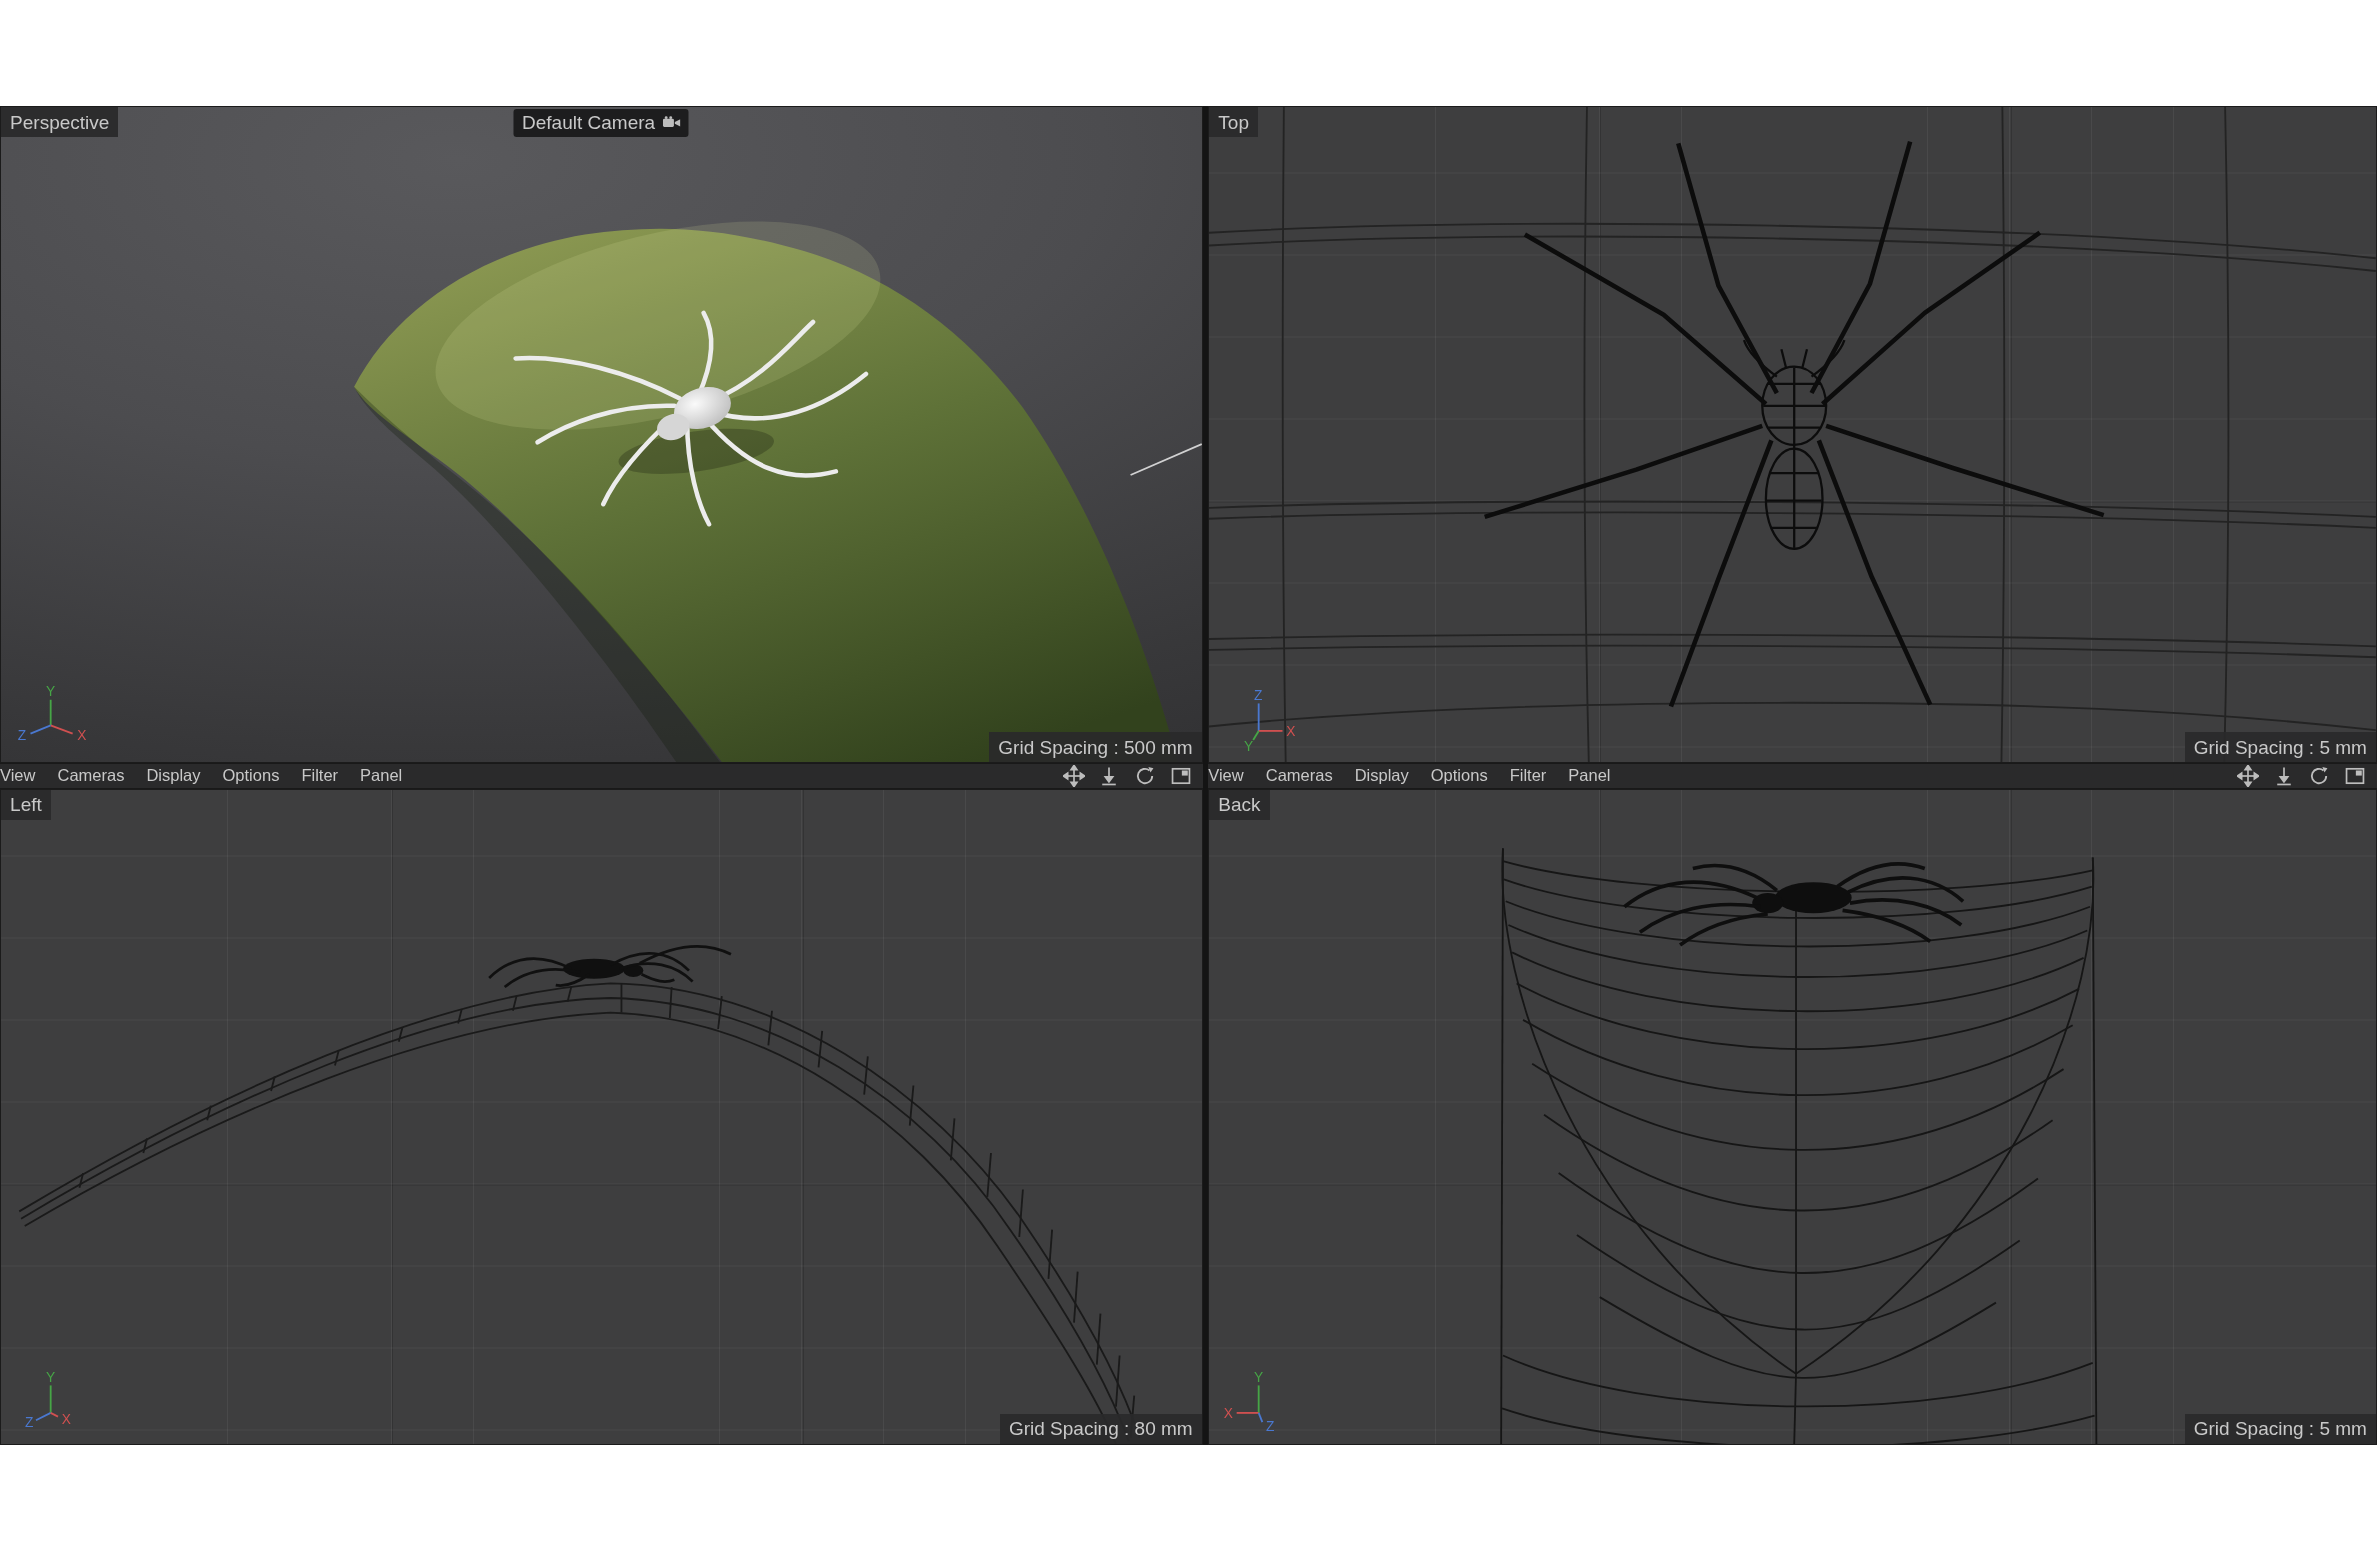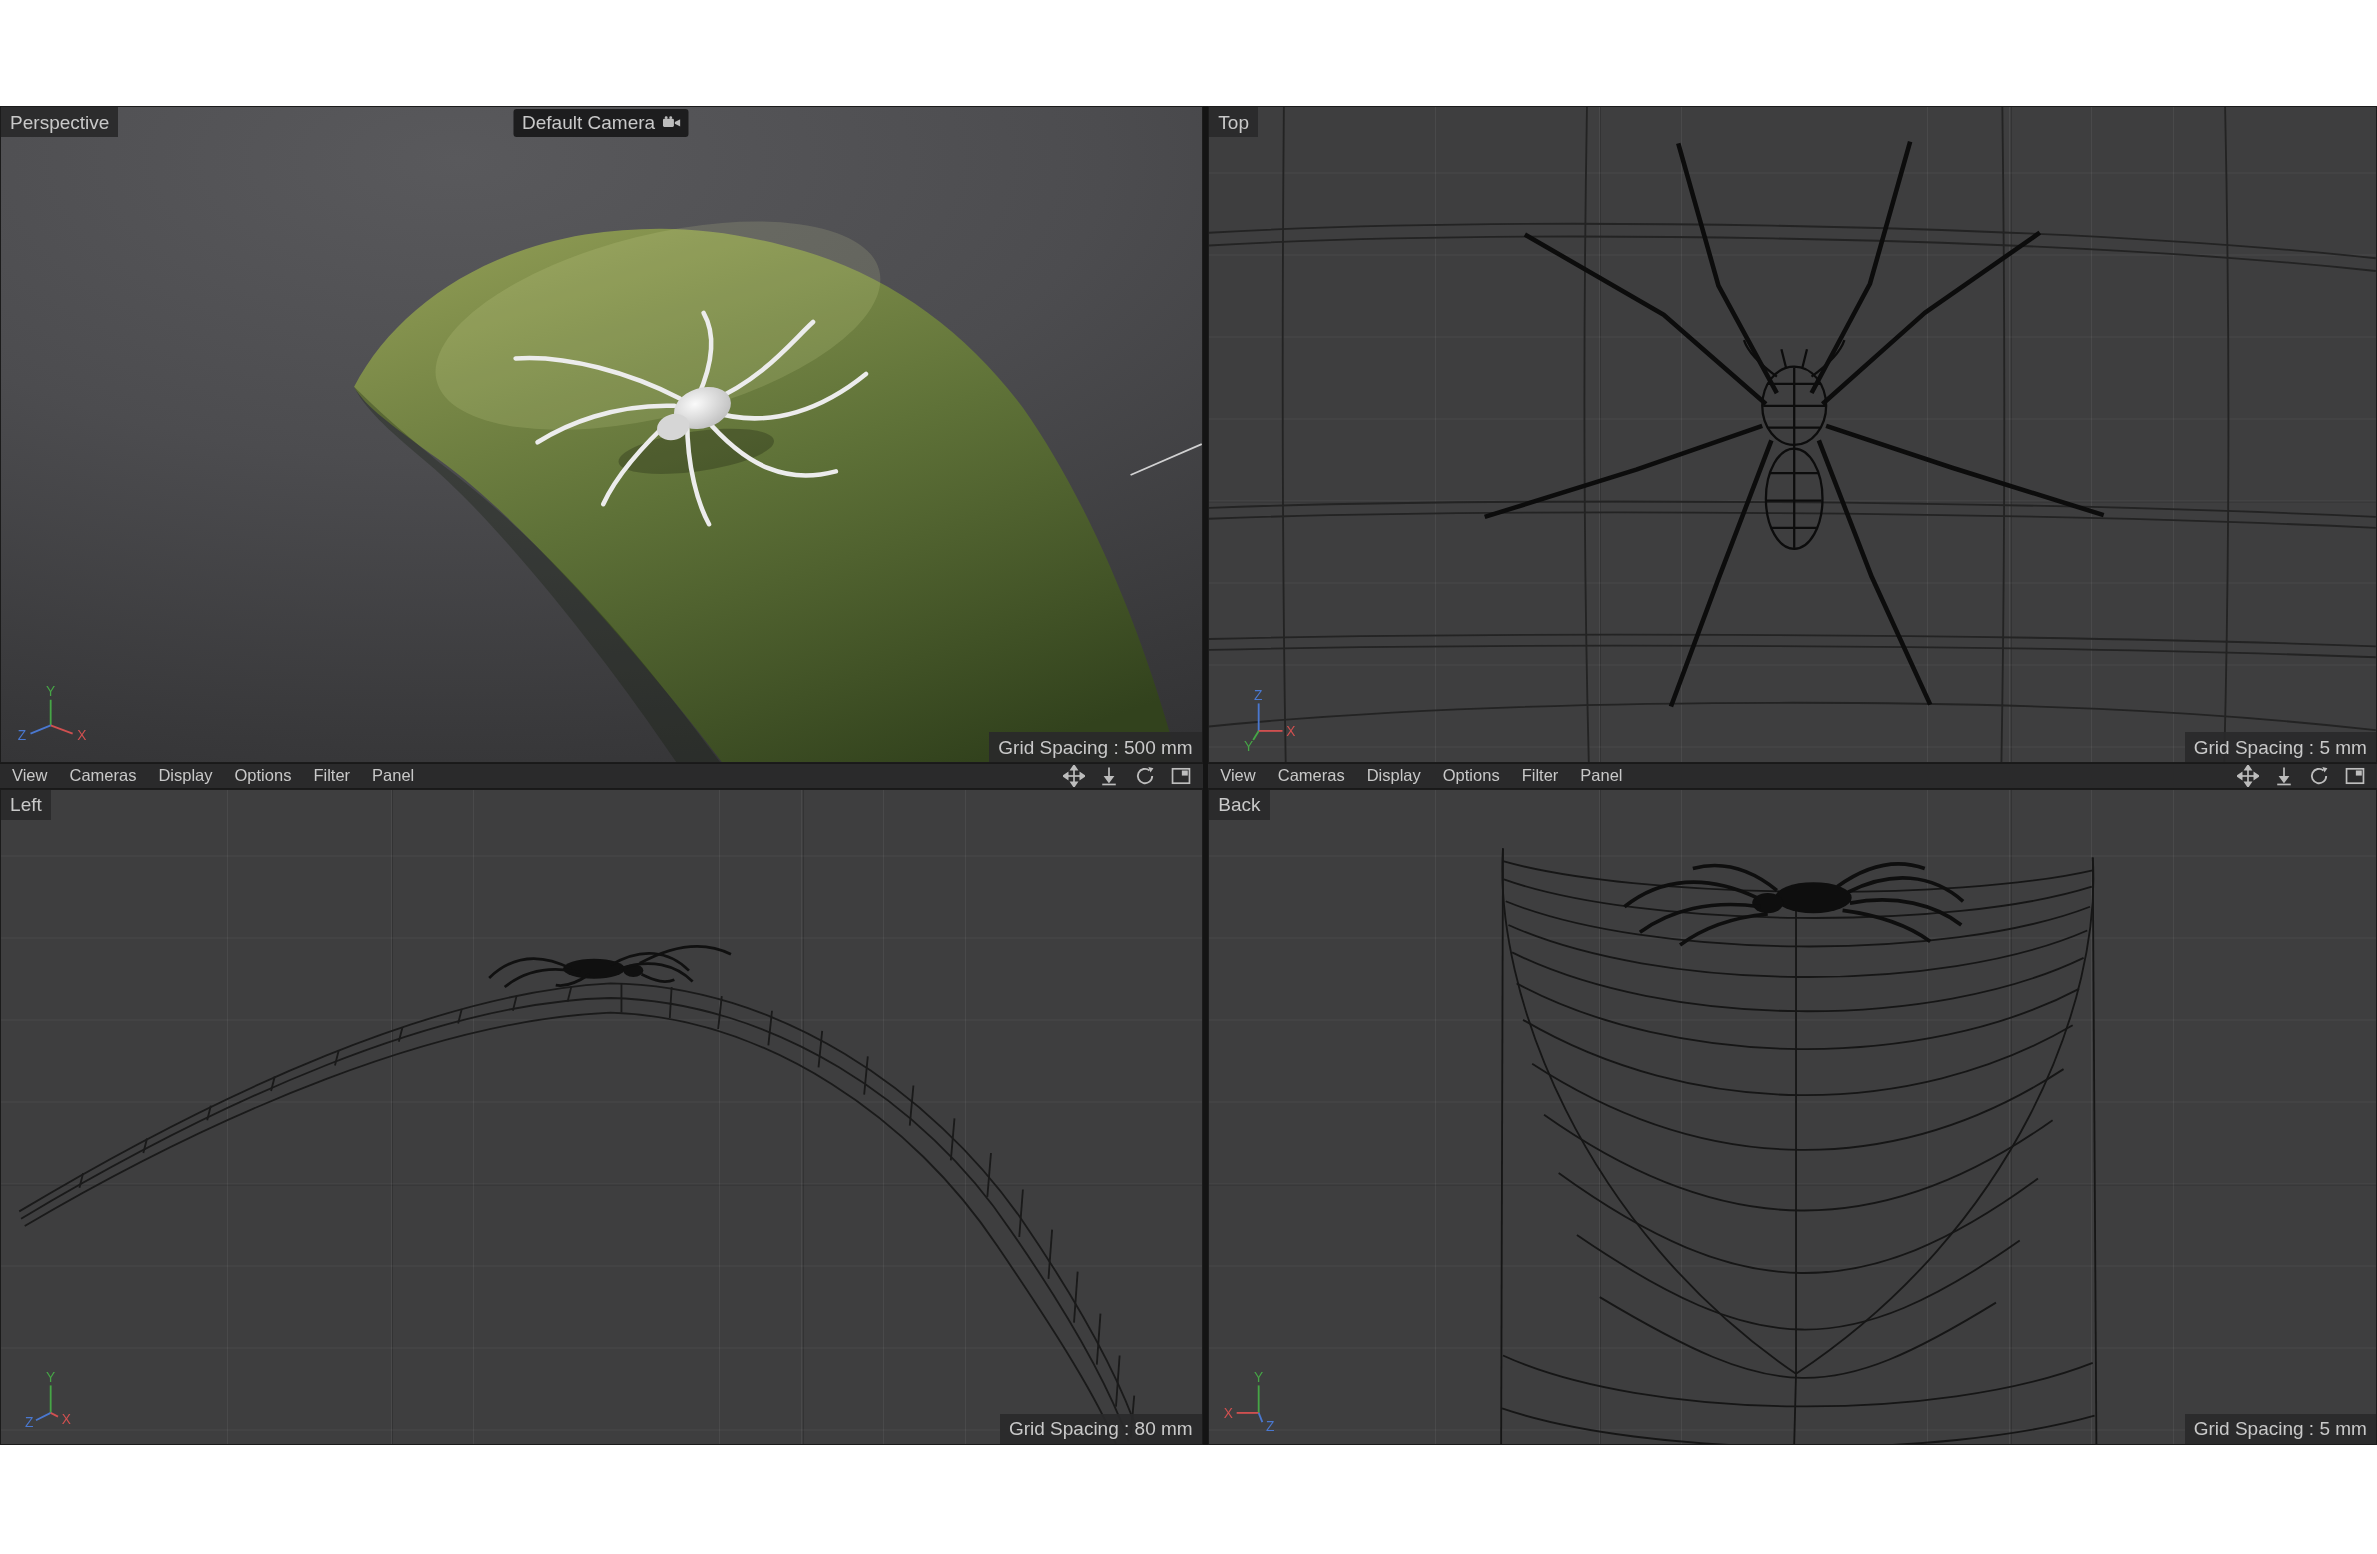--- a/index.html
+++ b/index.html
@@ -40,21 +40,21 @@
   .grid-chip { bottom:0; right:0; }
   .cam-chip  { top:1.8px; left:50%; transform:translateX(-50%);
                background:rgba(26,26,27,0.95); border-radius:3px;
                display:flex; align-items:center; gap:7.3px; padding:4.6px 8.2px; }
 
   .menubar { height:25.6px; background:#2a2a2b; display:flex; align-items:center;
              color:#c8c8c8; font-size:16.5px;
              border-top:0.9px solid #191919; border-bottom:0.9px solid #191919; }
   .menu-items { display:flex; align-items:center; }
   .menu-item { padding:0 11px; cursor:default; }
-  .menu-item:first-child { padding-left:12px; }
+  .menu-item:first-child { padding-left:0; }
   .menu-icons { margin-left:auto; display:flex; align-items:center; gap:13.7px; padding-right:11px; }
   .menu-icons svg { display:block; }
 
   .axis-gizmo { position:absolute; left:12.8px; bottom:9.1px; }
   .axis-gizmo text { font-family:"Liberation Sans", sans-serif; font-size:15px; }
 </style>
 </head>
 <body>
 
 <div class="page">

